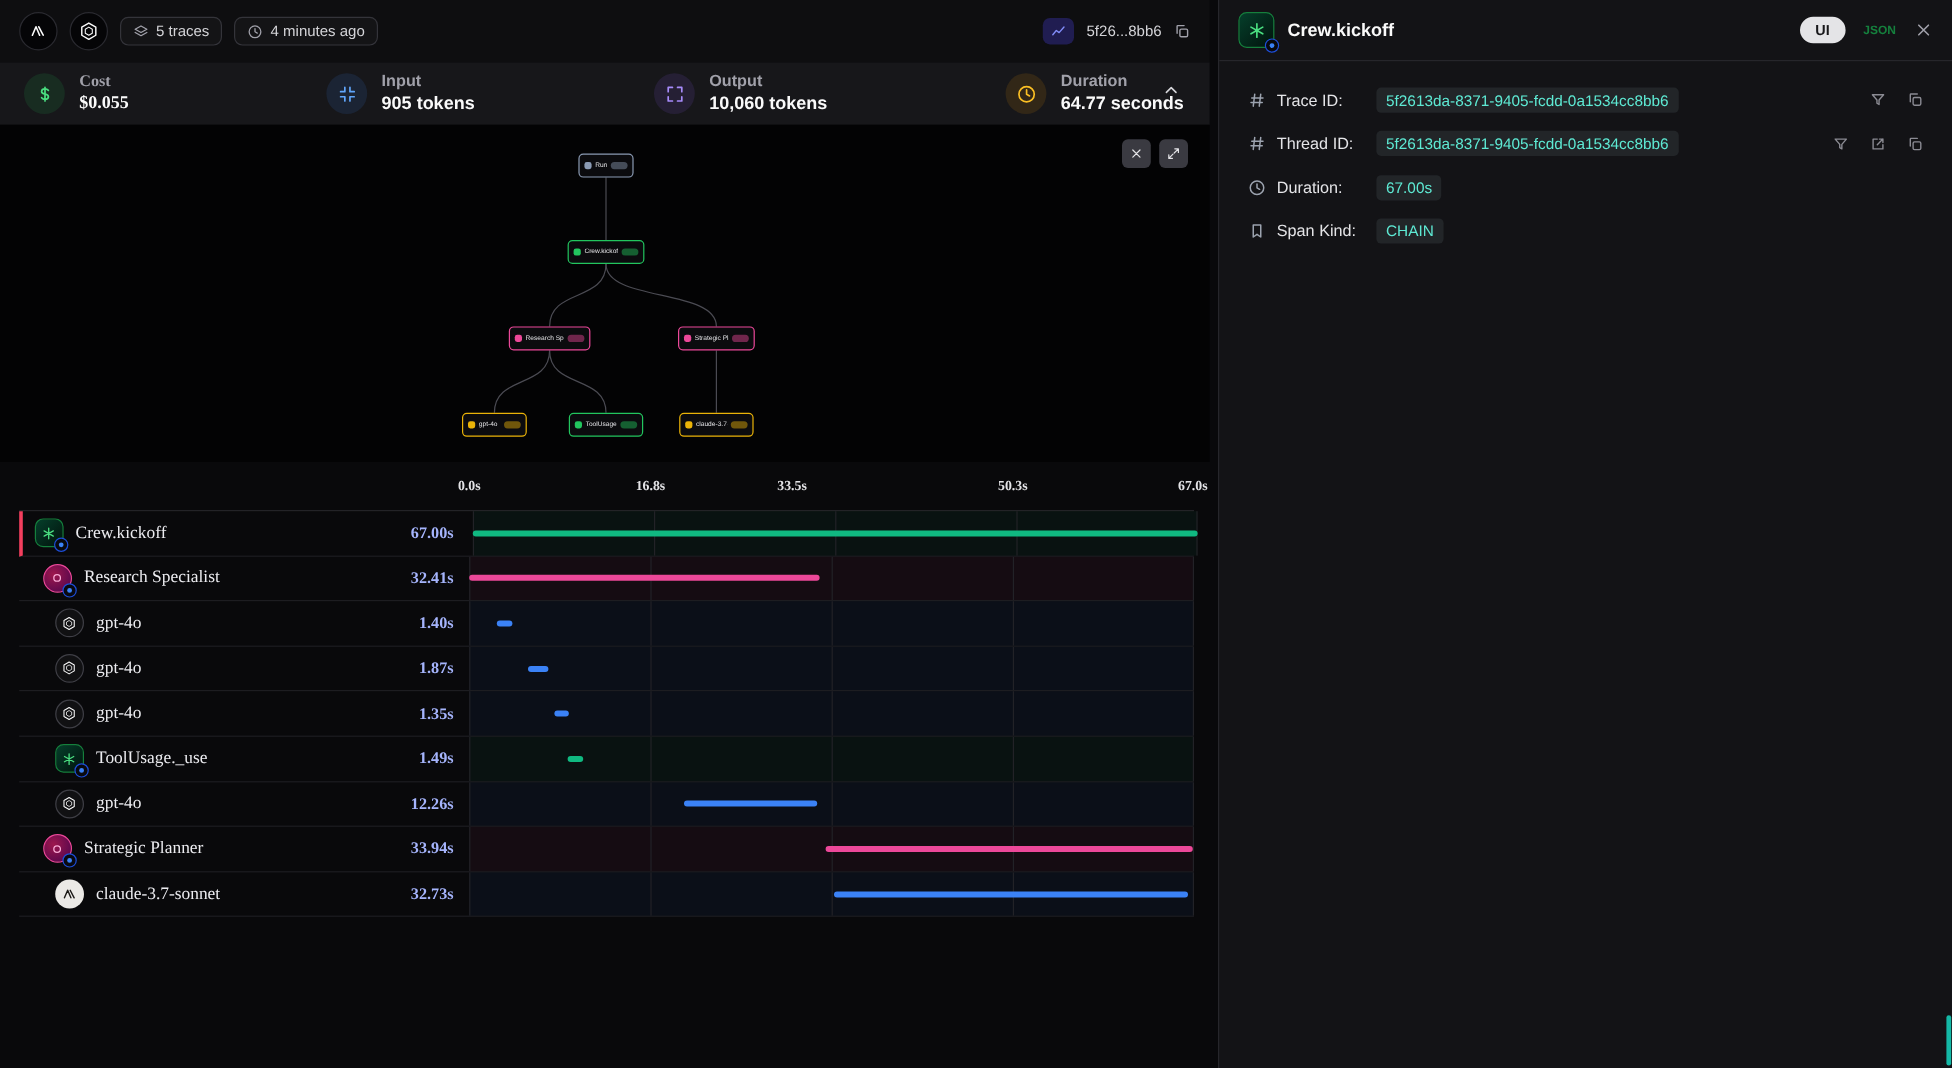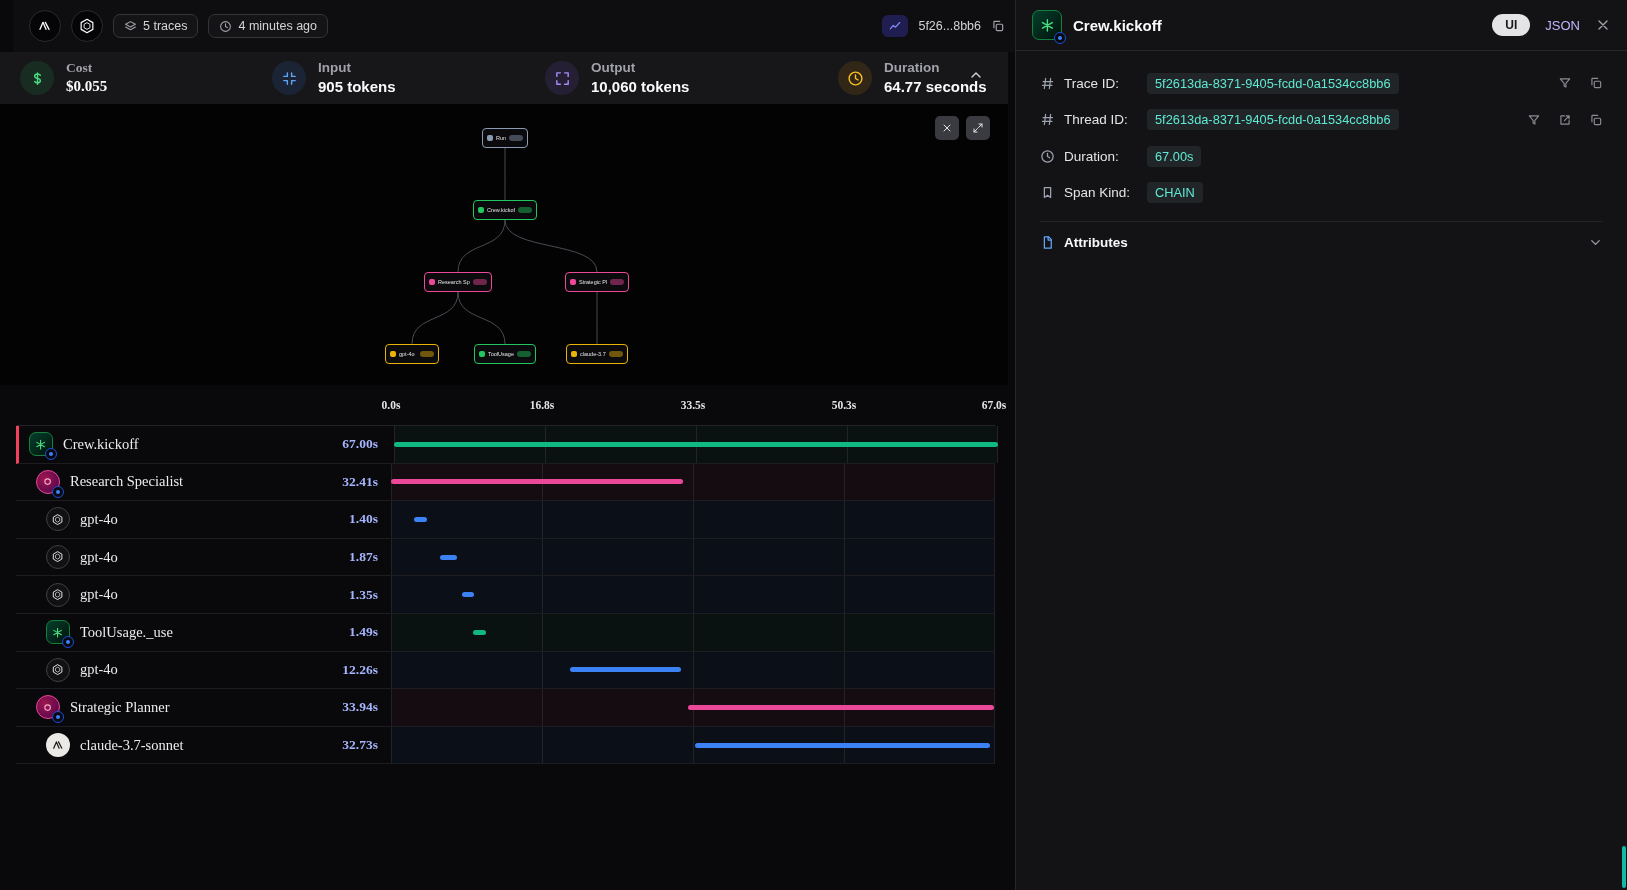--- a/index.html
+++ b/index.html
@@ -1,20 +1,20 @@
 <!DOCTYPE html>
 <html><head>
 <meta charset="utf-8">
 <style>
   html,body{margin:0;padding:0;width:1627px;height:890px;background:#09090b;overflow:hidden;
     font-family:"Liberation Sans",sans-serif;-webkit-font-smoothing:antialiased;}
   .main{position:absolute;left:0;top:0;width:1015px;height:890px;}
   
   .topbar{position:absolute;left:0;top:0;width:1008px;height:52px;background:#0e0e10;
-    display:flex;align-items:center;gap:10px;padding:2px 16px;box-sizing:border-box;margin-left:13px;}
+    display:flex;align-items:center;gap:10px;padding:2px 16px;box-sizing:border-box;}
   .logo{width:30px;height:30px;border-radius:50%;background:#050507;border:1px solid #2a2a30;
     display:flex;align-items:center;justify-content:center;color:#fafafa;flex:none;}
   .logo svg{width:17px;height:17px;}
   .chip{display:flex;align-items:center;gap:6px;border:1px solid #34343a;background:#141416;
     border-radius:7px;padding:4px 10px;font-size:12.5px;color:#d4d4d8;}
   .chip .ic{color:#a1a1aa;width:13px;height:13px;}
   .tb-right{margin-left:auto;display:flex;align-items:center;gap:10px;}
   .chart-chip{width:26px;height:22px;border-radius:6px;background:rgba(67,56,202,.35);
     display:flex;align-items:center;justify-content:center;color:#818cf8;}
   .chart-chip svg{width:14px;height:14px;}
@@ -65,21 +65,21 @@
     background:#09090f;border:1px solid #1d4ed8;box-sizing:border-box;}
   .mini::after{content:"";position:absolute;inset:3px;border-radius:50%;background:#3b82f6;}
   
   .sidebar{position:absolute;left:1015px;top:0;width:612px;height:890px;background:#131316;
     border-left:1px solid #26262b;box-sizing:border-box;}
   .sb-header{height:50px;display:flex;align-items:center;gap:11px;padding:0 16px;border-bottom:1px solid #26262b;}
   .sb-header .ticon{width:30px;height:30px;}
   .sb-title{font-size:15px;font-weight:700;color:#fafafa;}
   .sb-tabs{margin-left:auto;display:flex;align-items:center;gap:15px;}
   .tab-ui{background:#e4e4e7;color:#18181b;font-weight:700;font-size:12px;padding:4px 13px;border-radius:999px;cursor:pointer;}
-  .tab-json{color:#c4b5fd;font-size:13px;font-weight:400;cursor:pointer;}
+  .tab-json{color:#15803d;font-size:10px;font-weight:700;cursor:pointer;}
   .close-x{color:#a1a1aa;width:16px;height:16px;cursor:pointer;}
   .sb-body{padding:14px 24px;}
   .sdk-row{display:flex;justify-content:flex-end;margin:2px 0 12px;}
   .sdk-badge{border:1px solid #2dd4bf;color:#2dd4bf;background:rgba(45,212,191,.06);
     font-size:12.5px;font-weight:700;padding:4px 10px;border-radius:7px;}
   .field{display:flex;align-items:center;height:36.5px;gap:9px;}
   .f-ic{color:#9ca3af;width:15px;height:15px;flex:none;}
   .f-label{font-size:13.5px;color:#e4e4e7;min-width:74px;font-weight:500;}
   .pill{background:#222528;color:#5eead4;font-size:12.8px;padding:3px 8px;border-radius:4px;}
   .f-actions{margin-left:auto;display:flex;gap:17px;color:#8b8b93;align-items:center;}
@@ -261,21 +261,21 @@
         <span class="gdot" style="background: rgb(234, 179, 8);"></span>
         <span class="glabel">claude-3.7-sonnet</span>
         <span class="gpill" style="background: rgba(234, 179, 8, 0.45);"></span>
       </div>
     </div>
 
   <div class="timeline">
     <div class="axis" id="axis-row">
         <span class="alab" style="left: 391px;">0.0s</span>
         <span class="alab" style="left: 542px;">16.8s</span>
-        <span class="alab" style="left: 693px;">33.5s</span>
+        <span class="alab" style="left: 660px;">33.5s</span>
         <span class="alab" style="left: 844px;">50.3s</span>
         <span class="alab" style="left: 994px;">67.0s</span>
       </div>
     <div class="rows" id="timeline-rows">
         <div class="trow selected">
           <span class="ticon" style="margin-left: 10px;">
             <span class="ti ti-crew">
               <svg viewBox="0 0 24 24" fill="none" stroke="currentColor" stroke-width="2" stroke-linecap="round" stroke-linejoin="round">
                 <path d="M12 4v16M5 8l14 8M19 8L5 16"></path>
               </svg>
@@ -544,30 +544,16 @@
         <div class="field">
           <span class="ic f-ic">
             <svg viewBox="0 0 24 24" fill="none" stroke="currentColor" stroke-width="2" stroke-linecap="round" stroke-linejoin="round">
               <path d="M7 4h10v16l-5-3.5L7 20z"></path>
             </svg>
           </span>
           <span class="f-label">Span Kind:</span>
           <span class="pill">CHAIN</span>
         </div>
       </div>
-    <div class="attr-row">
-      <span class="ic attr-ic">
-          <svg viewBox="0 0 24 24" fill="none" stroke="currentColor" stroke-width="2" stroke-linecap="round" stroke-linejoin="round">
-            <path d="M7 3h7l4 4v14H7z"></path>
-            <path d="M13 3v5h5"></path>
-          </svg>
-        </span>
-      <span class="attr-label">Attributes</span>
-      <span class="ic chev">
-          <svg viewBox="0 0 24 24" fill="none" stroke="currentColor" stroke-width="2" stroke-linecap="round" stroke-linejoin="round">
-            <path d="M6 9l6 6 6-6"></path>
-          </svg>
-        </span>
-    </div>
   </div>
 </div>
 
 <div class="scroll-thumb"></div>
 
 </body></html>

